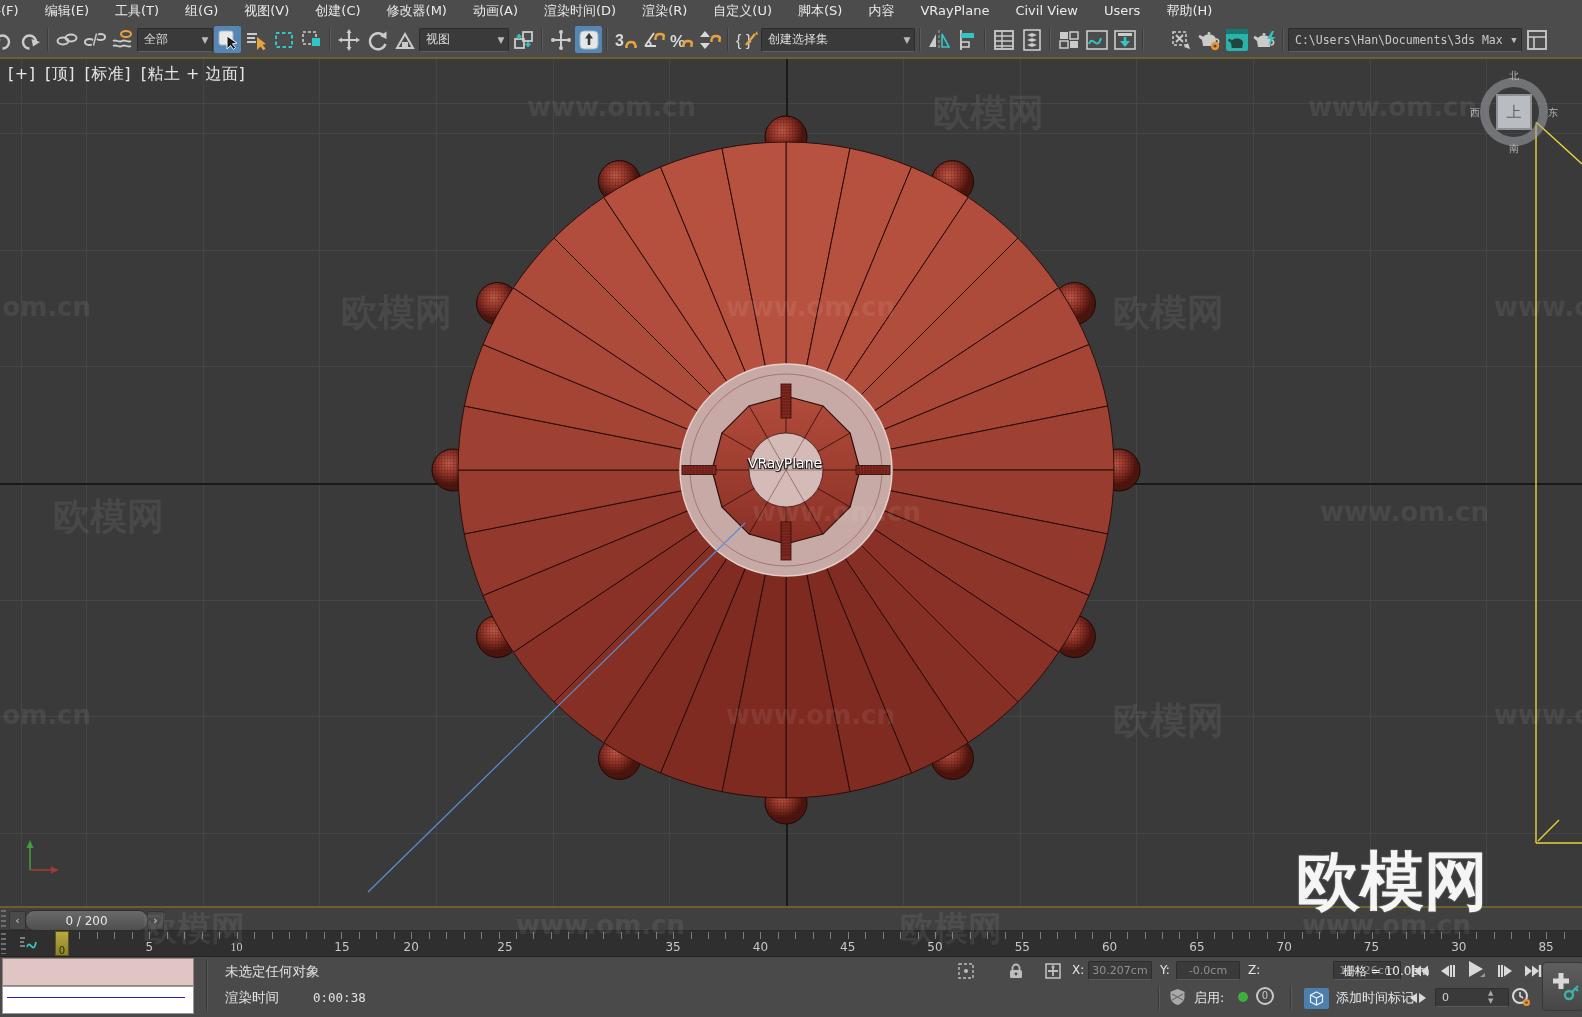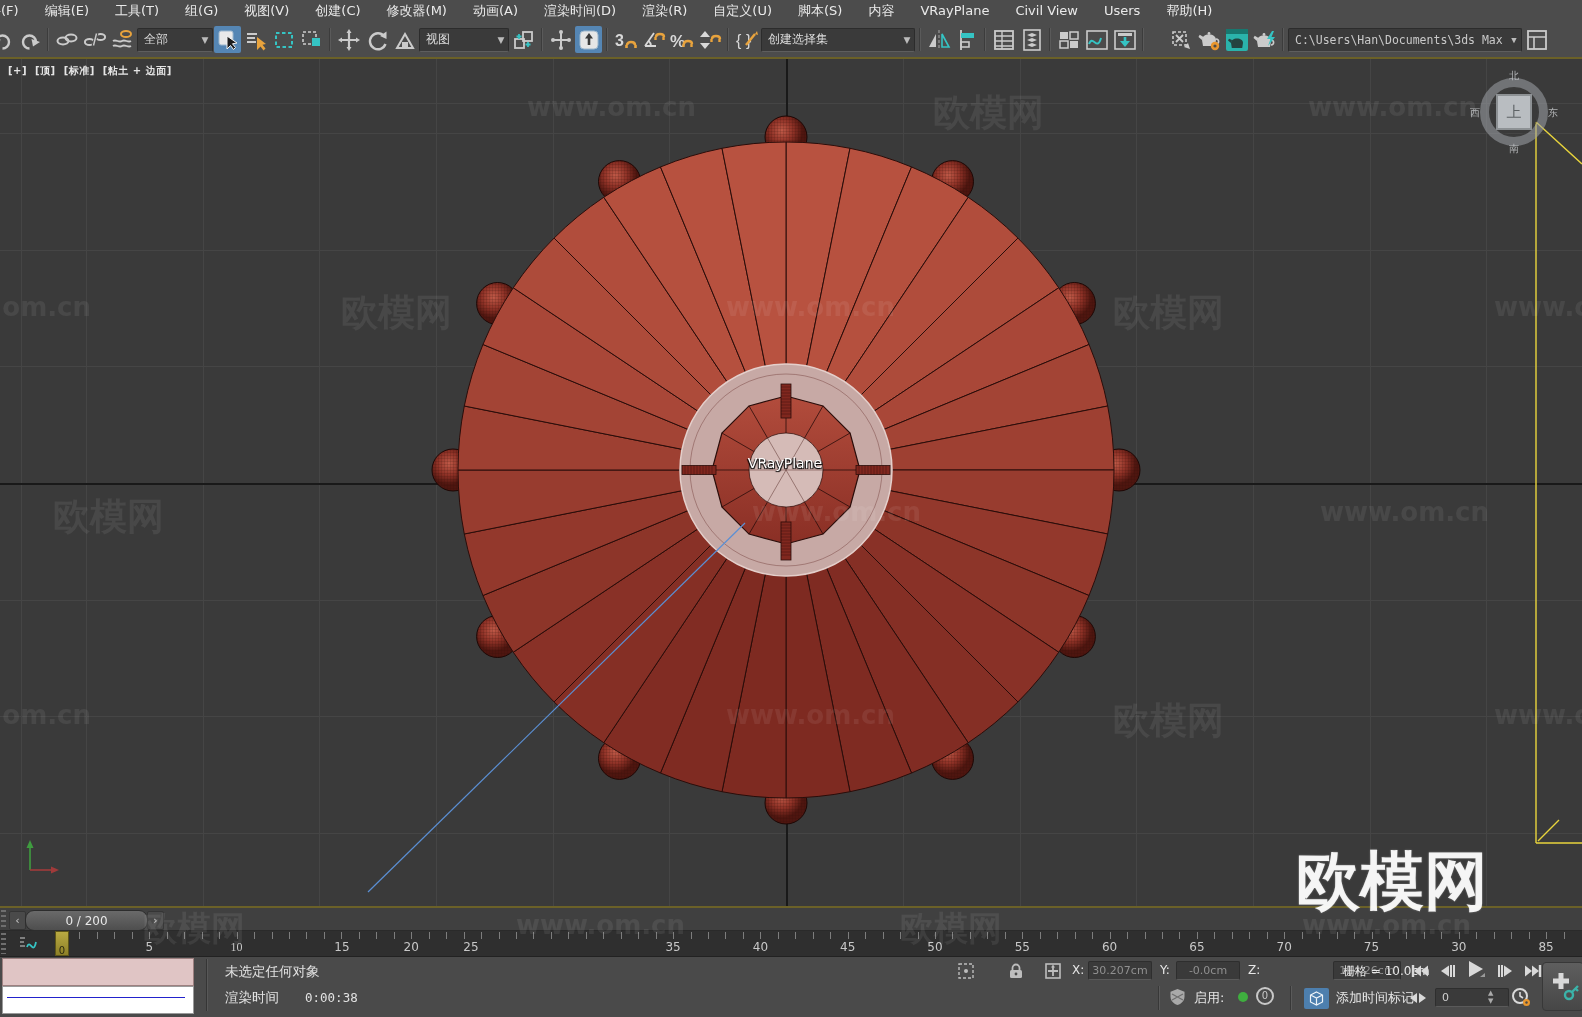--- a/index.html
+++ b/index.html
@@ -30,21 +30,21 @@
   
   #viewport{position:absolute;top:59px;left:0;width:1582px;height:847px;background:#3a3a3a;
     background-image:
       repeating-linear-gradient(to right,#454545 0 1px,transparent 1px 116.7px),
       repeating-linear-gradient(to bottom,#454545 0 1px,transparent 1px 116.7px);
     background-position:86px 0,0 74px;
     border-bottom:2px solid #6b6128;overflow:hidden;}
   #axis-v{position:absolute;left:786px;top:0;width:2px;height:100%;background:#191919;}
   #axis-h{position:absolute;top:424px;left:0;height:2px;width:100%;background:#191919;}
   #scene{position:absolute;left:0;top:0;}
-  #vp-label{position:absolute;left:8px;top:5px;color:#e6e6e6;font-size:10px;letter-spacing:.5px;font-weight:bold;}
+  #vp-label{position:absolute;left:8px;top:5px;color:#e6e6e6;font-size:16px;letter-spacing:.5px;}
   #vp-label span{margin-right:4px;cursor:default;}
   #obj-label{position:absolute;left:785px;top:396px;transform:translateX(-50%);color:#fff;font-size:14px;
              text-shadow:1px 1px 1px #000,-1px 1px 1px #000;}
   
   #viewcube{position:absolute;left:1474px;top:13px;width:80px;height:80px;}
   #vc-ring{position:absolute;left:6px;top:6px;width:68px;height:68px;border-radius:50%;
            border:9px solid rgba(158,163,168,.55);box-sizing:border-box;box-shadow:inset 0 0 0 2px rgba(60,60,60,.6);}
   #vc-face{position:absolute;left:22px;top:22px;width:36px;height:36px;background:#b9bdc1;border:2px solid #8d9194;
            box-sizing:border-box;display:flex;align-items:center;justify-content:center;color:#5e6366;font-size:15px;}
   .vc-dir{position:absolute;color:rgba(215,218,220,.75);font-size:10px;}
@@ -605,21 +605,21 @@
       <div class="tick" style="left: 358.82px;"></div>
       <div class="tick" style="left: 376.28px;"></div>
       <div class="tick" style="left: 393.74px;"></div>
       <div class="tick" style="left: 411.2px;"></div>
       <div class="ticklabel" style="left: 411.2px;">20</div>
       <div class="tick" style="left: 428.66px;"></div>
       <div class="tick" style="left: 446.12px;"></div>
       <div class="tick" style="left: 463.58px;"></div>
       <div class="tick" style="left: 481.04px;"></div>
       <div class="tick" style="left: 498.5px;"></div>
-      <div class="ticklabel" style="left: 471px;">25</div>
+      <div class="ticklabel" style="left: 505px;">25</div>
       <div class="tick" style="left: 515.96px;"></div>
       <div class="tick" style="left: 533.42px;"></div>
       <div class="tick" style="left: 550.88px;"></div>
       <div class="tick" style="left: 568.34px;"></div>
       <div class="tick" style="left: 585.8px;"></div>
       <div class="ticklabel" style="left: 577px; margin-top: 36px;">30</div>
       <div class="tick" style="left: 603.26px;"></div>
       <div class="tick" style="left: 620.72px;"></div>
       <div class="tick" style="left: 638.18px;"></div>
       <div class="tick" style="left: 655.64px;"></div>
@@ -692,21 +692,21 @@
 
 <div id="statusbar">
   <div id="listener-pink"></div>
   <div id="listener-white">
       <div class="blueline"></div>
     </div>
   <div id="statussep"></div>
 
   <div class="prompt" style="left:225px;top:6px">未选定任何对象</div>
   <div class="prompt" style="left:225px;top:32px">渲染时间</div>
-  <div class="prompt mono" style="left:305px;top:33px;font-size:12.5px">0:00:38</div>
+  <div class="prompt mono" style="left:313px;top:33px;font-size:12.5px">0:00:38</div>
 
   <div class="sicon" style="left:955px;top:4px">
     <svg width="18" height="18" viewBox="0 0 18 18">
         <rect x="2" y="2" width="14" height="14" fill="none" stroke="#bdbdbd" stroke-width="1.4" stroke-dasharray="3 2"></rect>
         <circle cx="9" cy="9" r="2" fill="#bdbdbd"></circle>
       </svg>
   </div>
   <div class="sicon" style="left:1005px;top:4px">
     <svg width="16" height="18" viewBox="0 0 16 18">
         <rect x="2" y="8" width="12" height="8" rx="1.5" fill="#bdbdbd"></rect>

